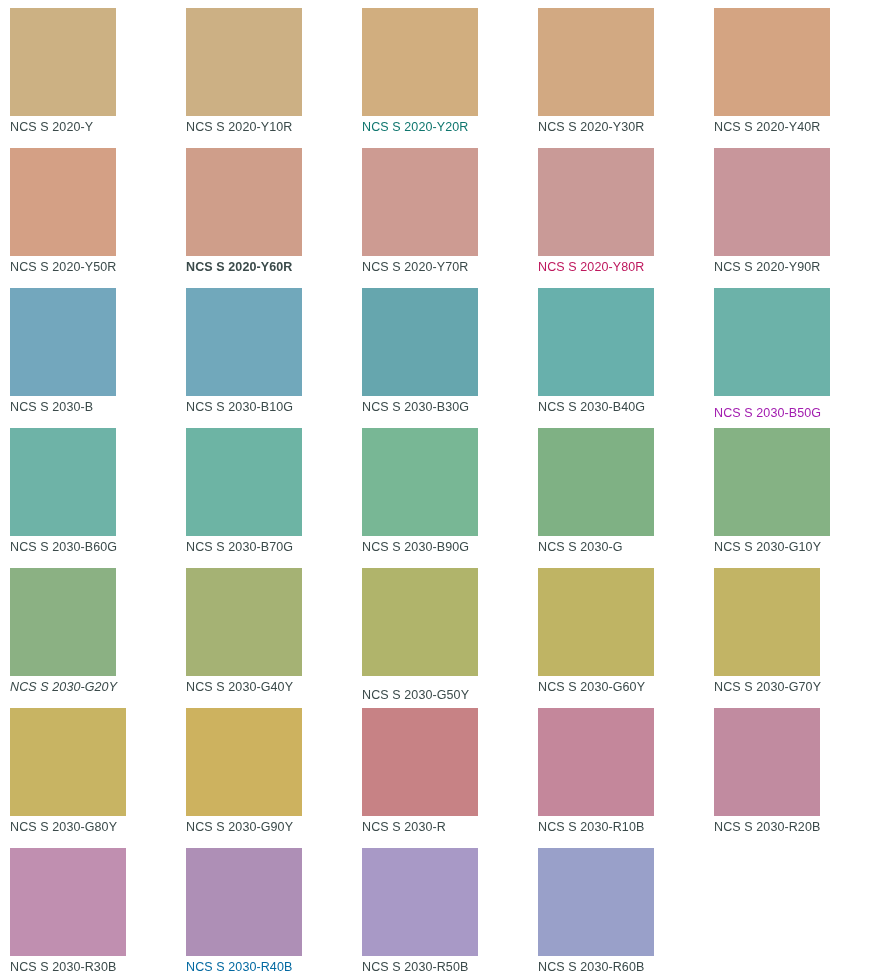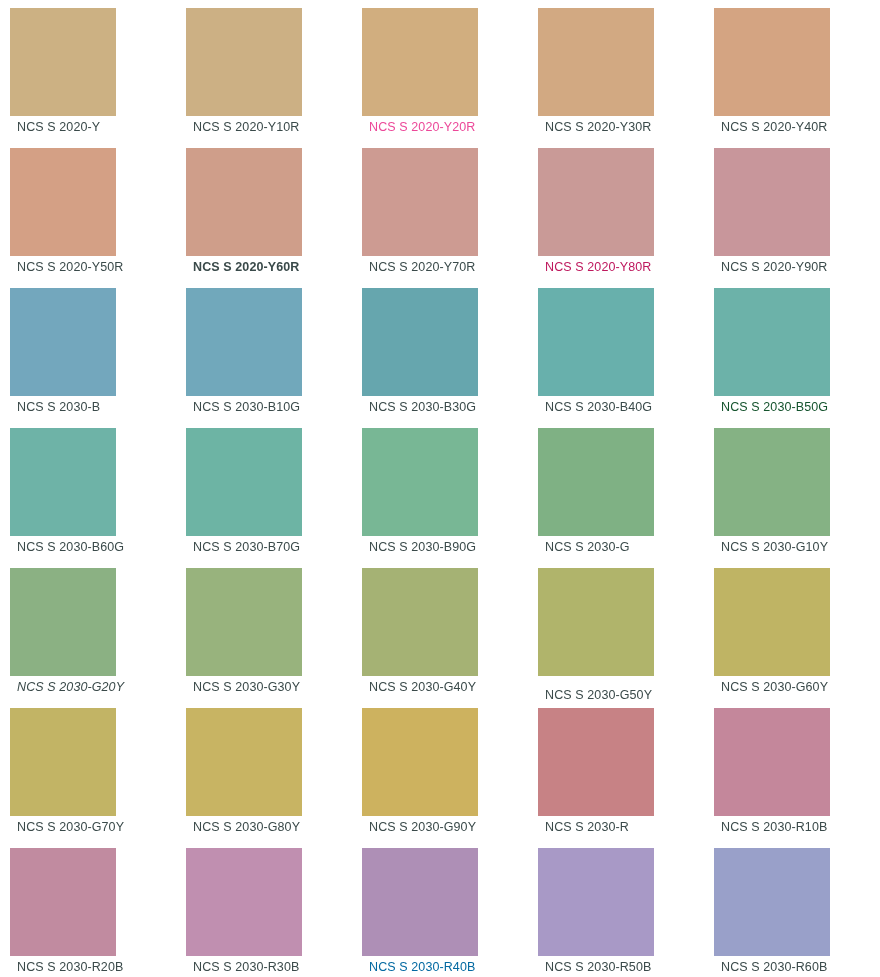--- a/index.html
+++ b/index.html
@@ -43,21 +43,21 @@
   .swatch-cell.col-5 .swatch-chip {
     left: 10px;
     width: 116px;
   }
   .swatch-cell.col-1 .swatch-chip {
     left: 10px;
     width: 106px;
   }
   .swatch-label {
     position: absolute;
-    left: 17px;
+    left: 10px;
     top: 119px;
     font-size: 12.5px;
     line-height: 16px;
     color: #3a4a4a;
     white-space: nowrap;
     letter-spacing: 0.1px;
   }
 </style>
 </head>
 <body style="background-color: rgb(255, 255, 255);">
@@ -66,21 +66,21 @@
     <div class="swatch-cell col-1">
       <div class="swatch-chip" style="background-color: rgb(204, 177, 131);"></div>
       <div class="swatch-label" style="color: rgb(58, 74, 74);">NCS S 2020-Y</div>
     </div>
     <div class="swatch-cell col-2">
       <div class="swatch-chip" style="background-color: rgb(204, 176, 132);"></div>
       <div class="swatch-label" style="color: rgb(58, 74, 74);">NCS S 2020-Y10R</div>
     </div>
     <div class="swatch-cell col-3">
       <div class="swatch-chip" style="background-color: rgb(209, 174, 127);"></div>
-      <div class="swatch-label" style="color: #ec4899;">NCS S 2020-Y20R</div>
+      <div class="swatch-label" style="color: #0f766e;">NCS S 2020-Y20R</div>
     </div>
     <div class="swatch-cell col-4">
       <div class="swatch-chip" style="background-color: rgb(210, 169, 130);"></div>
       <div class="swatch-label" style="color: rgb(58, 74, 74);">NCS S 2020-Y30R</div>
     </div>
     <div class="swatch-cell col-5">
       <div class="swatch-chip" style="background-color: rgb(212, 164, 130);"></div>
       <div class="swatch-label" style="color: rgb(58, 74, 74);">NCS S 2020-Y40R</div>
     </div>
     <div class="swatch-cell col-1">
@@ -114,21 +114,21 @@
     <div class="swatch-cell col-3">
       <div class="swatch-chip" style="background-color: rgb(102, 166, 174);"></div>
       <div class="swatch-label" style="color: rgb(58, 74, 74);">NCS S 2030-B30G</div>
     </div>
     <div class="swatch-cell col-4">
       <div class="swatch-chip" style="background-color: rgb(104, 176, 172);"></div>
       <div class="swatch-label" style="color: rgb(58, 74, 74);">NCS S 2030-B40G</div>
     </div>
     <div class="swatch-cell col-5">
       <div class="swatch-chip" style="background-color: rgb(108, 178, 169);"></div>
-      <div class="swatch-label" style="color: #14532d;">NCS S 2030-B50G</div>
+      <div class="swatch-label" style="color: #a21caf; margin-top: 6px;">NCS S 2030-B50G</div>
     </div>
     <div class="swatch-cell col-1">
       <div class="swatch-chip" style="background-color: rgb(110, 179, 167);"></div>
       <div class="swatch-label" style="color: rgb(58, 74, 74);">NCS S 2030-B60G</div>
     </div>
     <div class="swatch-cell col-2">
       <div class="swatch-chip" style="background-color: rgb(109, 180, 164);"></div>
       <div class="swatch-label" style="color: rgb(58, 74, 74);">NCS S 2030-B70G</div>
     </div>
     <div class="swatch-cell col-3">
@@ -139,24 +139,20 @@
       <div class="swatch-chip" style="background-color: rgb(127, 177, 132);"></div>
       <div class="swatch-label" style="color: rgb(58, 74, 74);">NCS S 2030-G</div>
     </div>
     <div class="swatch-cell col-5">
       <div class="swatch-chip" style="background-color: rgb(133, 178, 132);"></div>
       <div class="swatch-label" style="color: rgb(58, 74, 74);">NCS S 2030-G10Y</div>
     </div>
     <div class="swatch-cell col-1">
       <div class="swatch-chip" style="background-color: rgb(139, 177, 131);"></div>
       <div class="swatch-label" style="color: rgb(58, 74, 74); font-style: italic;">NCS S 2030-G20Y</div>
-    </div>
-    <div class="swatch-cell col-2">
-      <div class="swatch-chip" style="background-color: rgb(152, 179, 125);"></div>
-      <div class="swatch-label" style="color: rgb(58, 74, 74);">NCS S 2030-G30Y</div>
     </div>
     <div class="swatch-cell col-3">
       <div class="swatch-chip" style="background-color: rgb(165, 178, 116);"></div>
       <div class="swatch-label" style="color: rgb(58, 74, 74);">NCS S 2030-G40Y</div>
     </div>
     <div class="swatch-cell col-4">
       <div class="swatch-chip" style="background-color: rgb(176, 180, 107);"></div>
       <div class="swatch-label" style="color: rgb(58, 74, 74); margin-top: 8px;">NCS S 2030-G50Y</div>
     </div>
     <div class="swatch-cell col-5">

